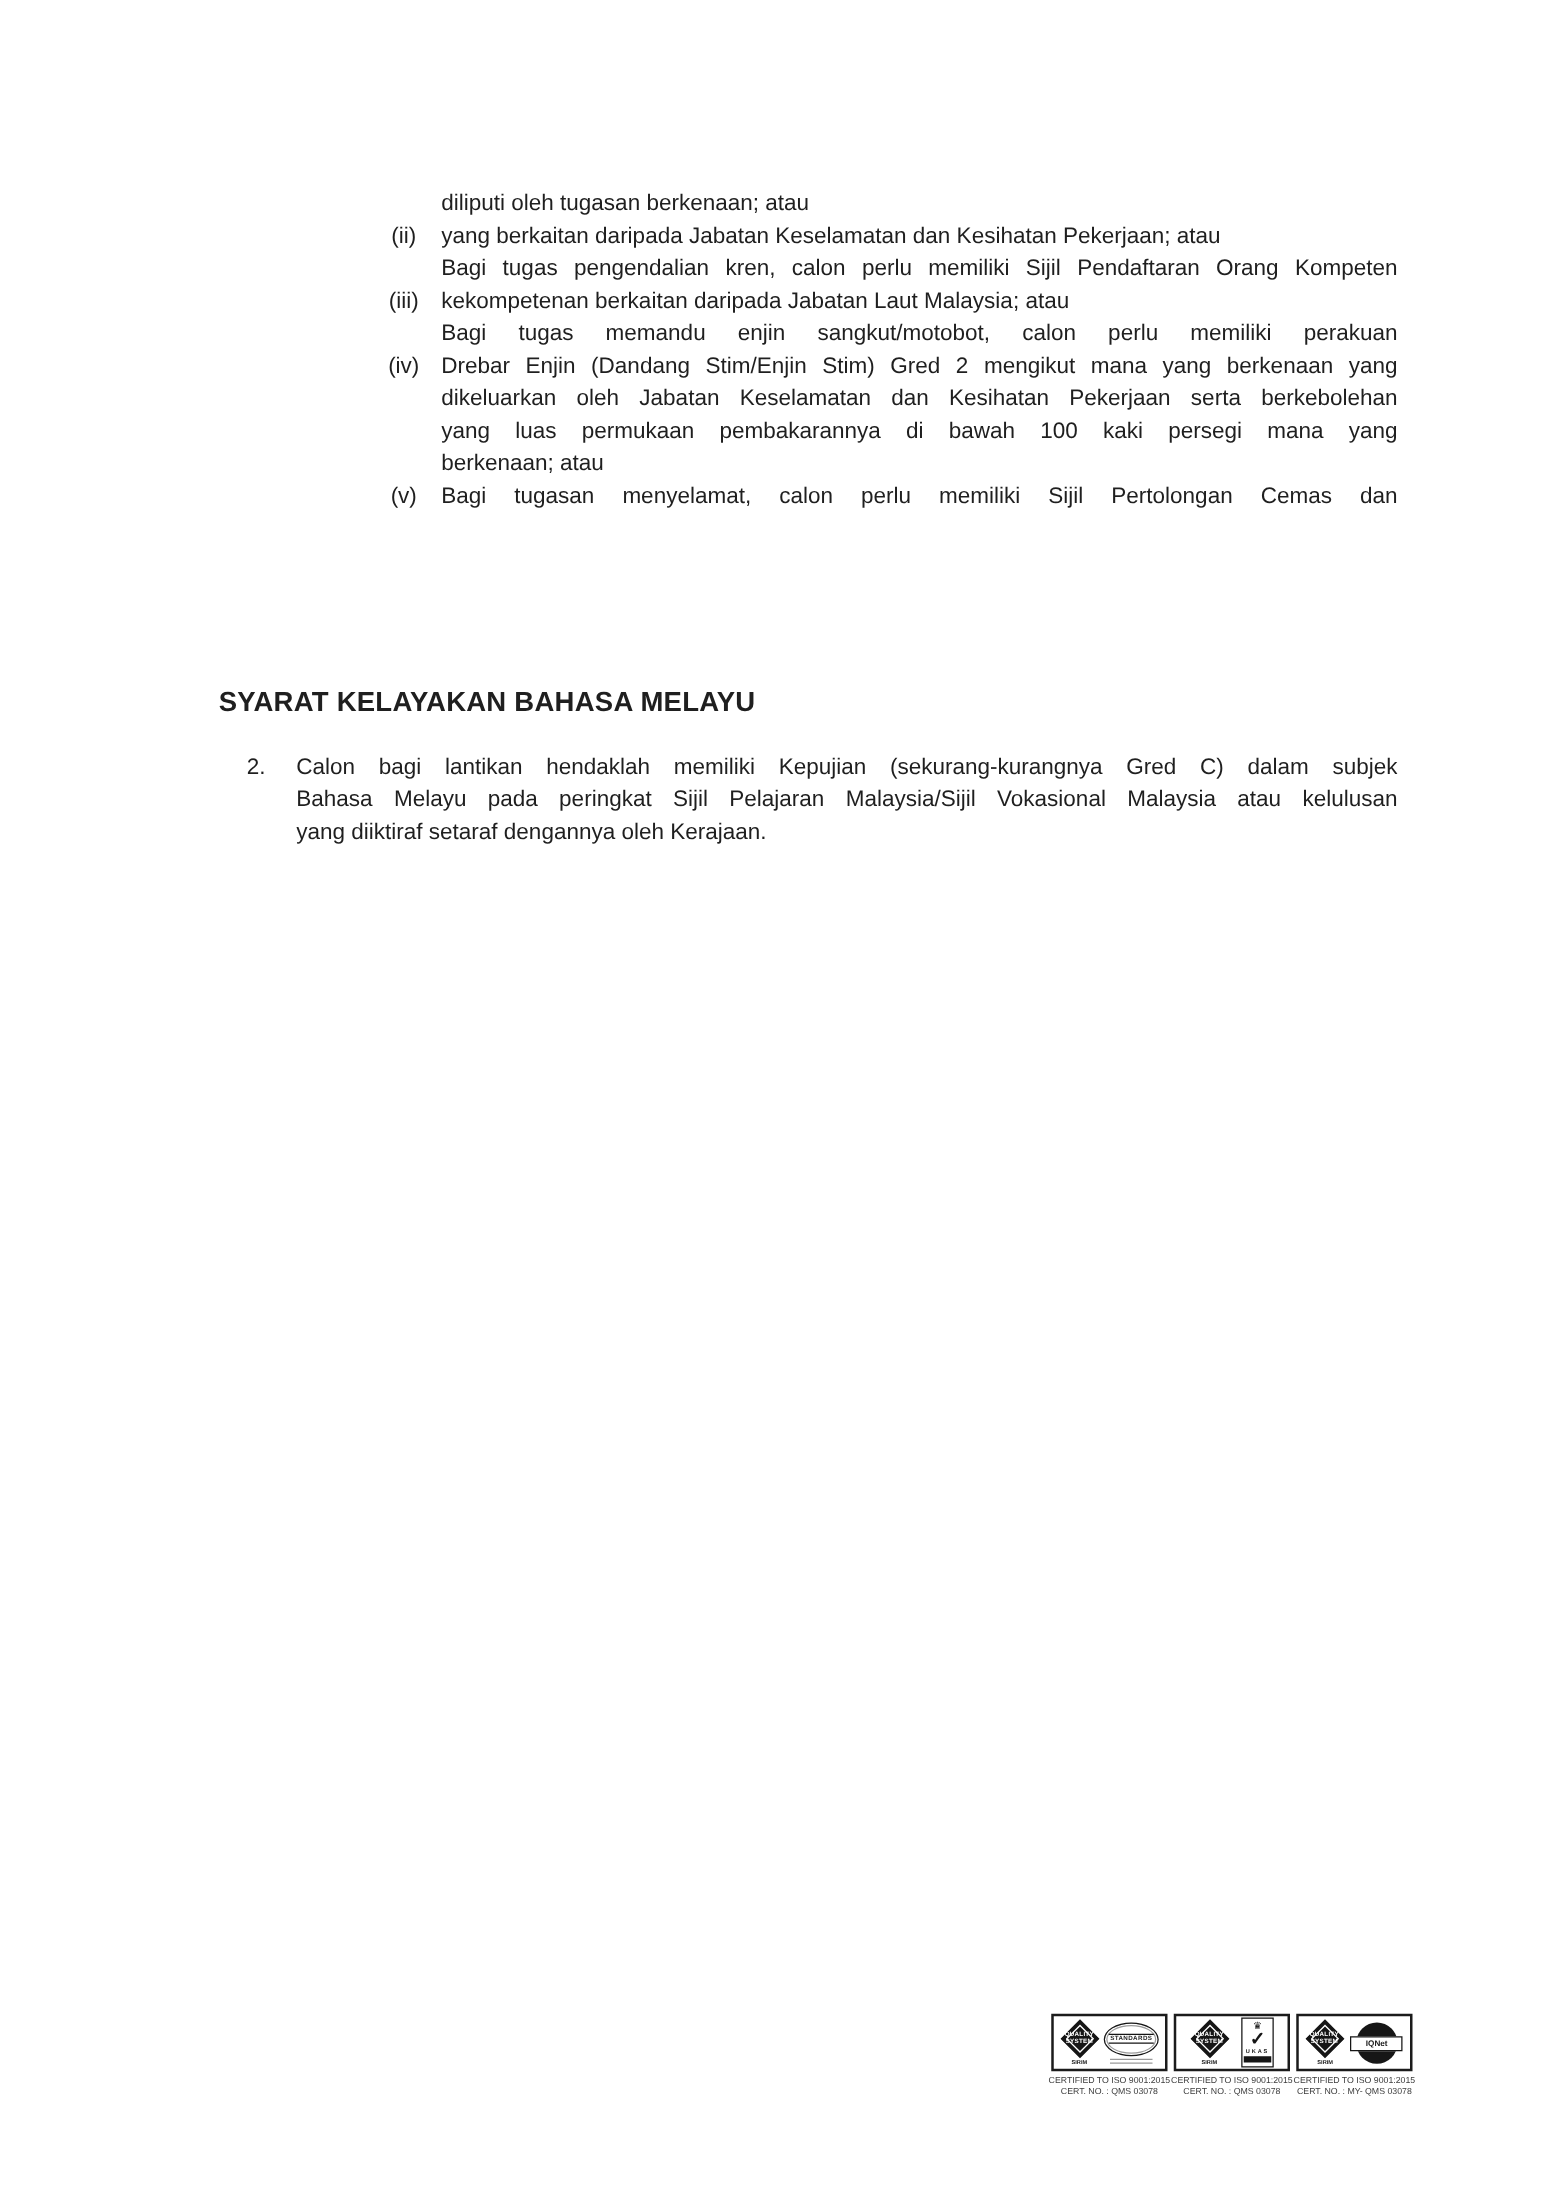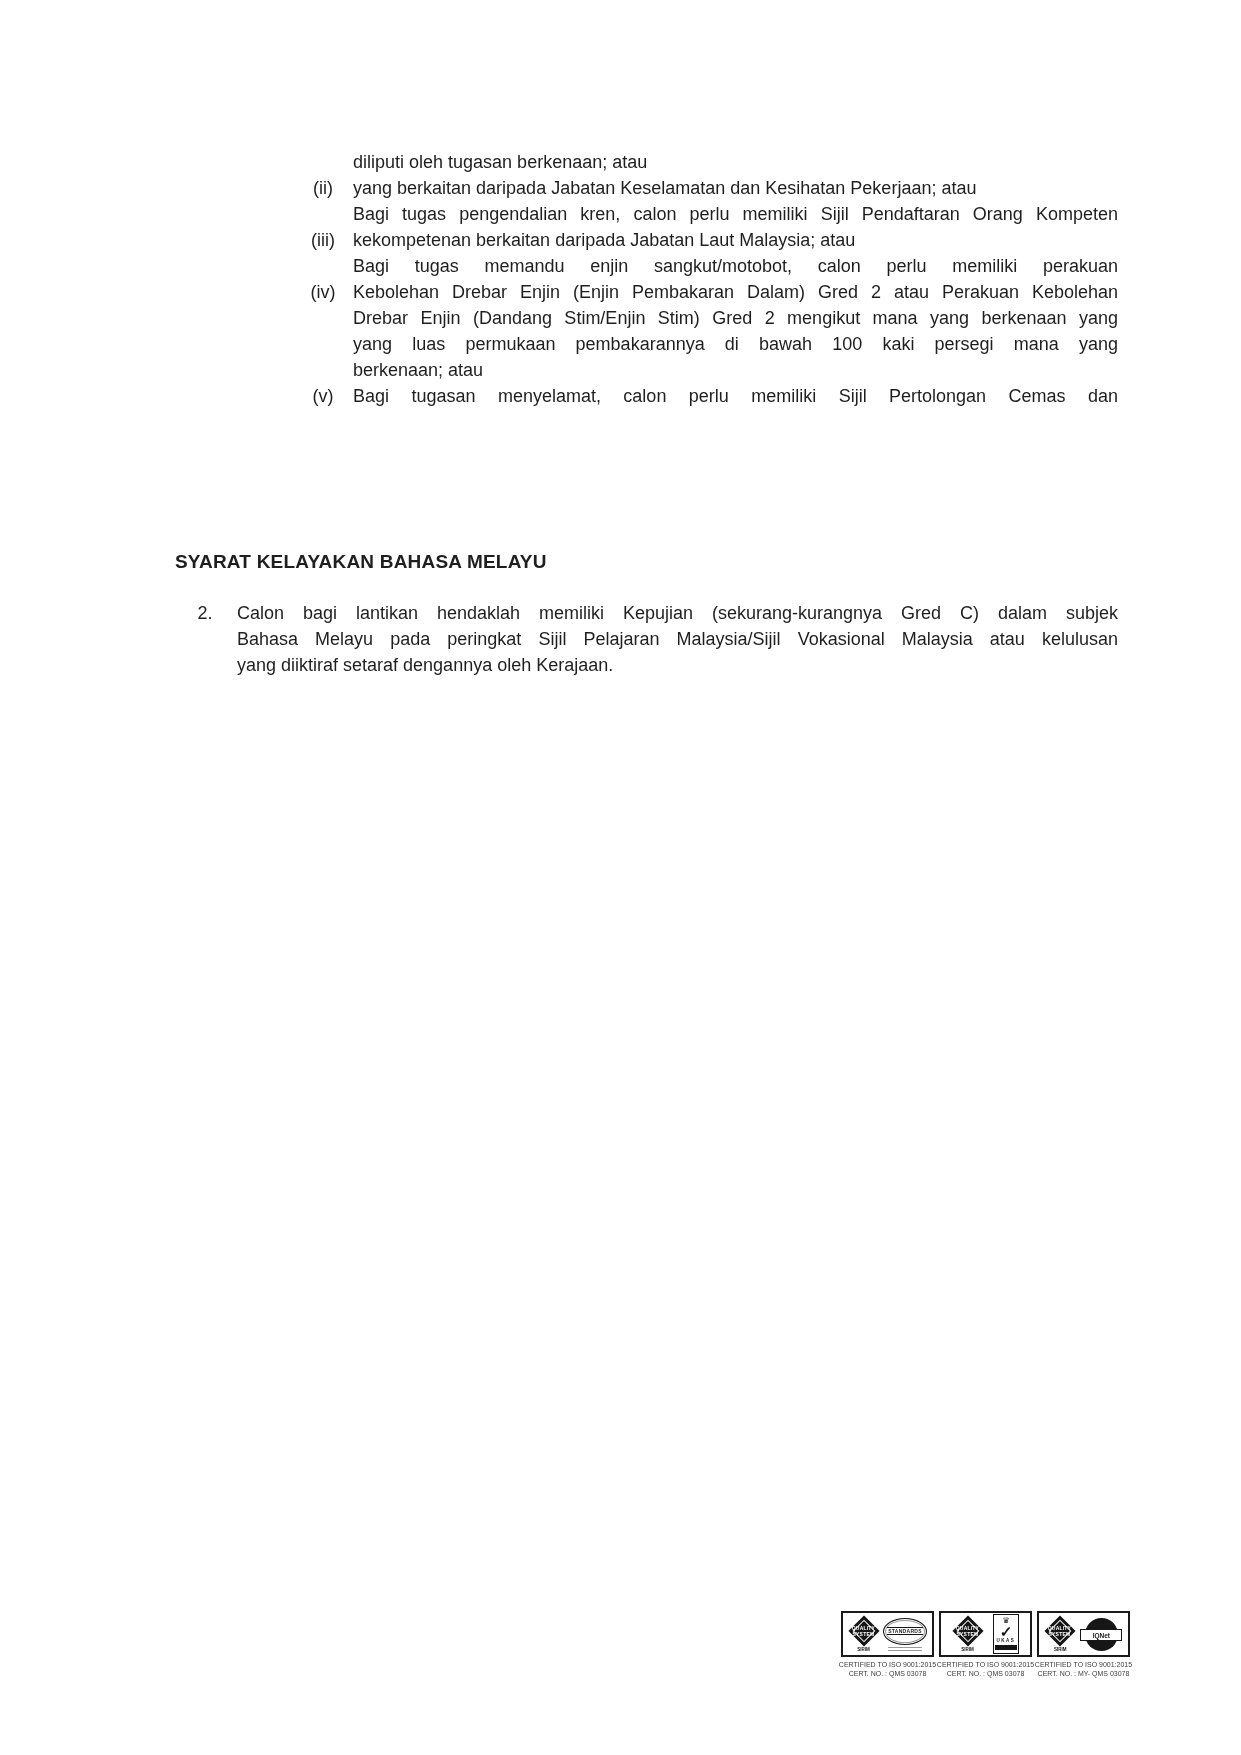--- a/index.html
+++ b/index.html
@@ -18,21 +18,21 @@
   }
   .li{display:flex;}
   .mk{flex:0 0 60px;height:26px;line-height:26px;text-align:center;}
   .tx{width:765px;overflow:hidden;}
   .ln{height:26px;line-height:26px;overflow:hidden;}
   .just{text-align:justify;text-align-last:justify;}
   .left{text-align:left;}
   
   .heading{
     position:absolute;left:175px;top:549px;
-    font-size:19px;font-weight:bold;letter-spacing:.2px;
+    font-size:22px;font-weight:bold;letter-spacing:.2px;
     line-height:26px;
   }
   
   .clause{
     position:absolute;left:173px;top:600px;display:flex;
     font-size:18px;
   }
   .clause .mk{flex:0 0 64px;}
   .clause .tx{width:881px;}
   
@@ -107,22 +107,22 @@
       <div class="mk">(iii)</div>
       <div class="tx">
         <div class="ln left">kekompetenan berkaitan daripada Jabatan Laut Malaysia; atau</div>
         <div class="ln just">Bagi tugas memandu enjin sangkut/motobot, calon perlu memiliki perakuan</div>
       </div>
     </div>
 
     <div class="li">
       <div class="mk">(iv)</div>
       <div class="tx">
-        <div class="ln just">Kebolehan Drebar Enjin (Enjin Pembakaran Dalam) Gred 2 atau Perakuan Kebolehan</div>
         <div class="ln just">Drebar Enjin (Dandang Stim/Enjin Stim) Gred 2 mengikut mana yang berkenaan yang</div>
+        <div class="ln just">dikeluarkan oleh Jabatan Keselamatan dan Kesihatan Pekerjaan serta berkebolehan</div>
         <div class="ln just">yang luas permukaan pembakarannya di bawah 100 kaki persegi mana yang</div>
         <div class="ln left">berkenaan; atau</div>
       </div>
     </div>
 
     <div class="li">
       <div class="mk">(v)</div>
       <div class="tx">
         <div class="ln just">Bagi tugasan menyelamat, calon perlu memiliki Sijil Pertolongan Cemas dan</div>
       </div>

